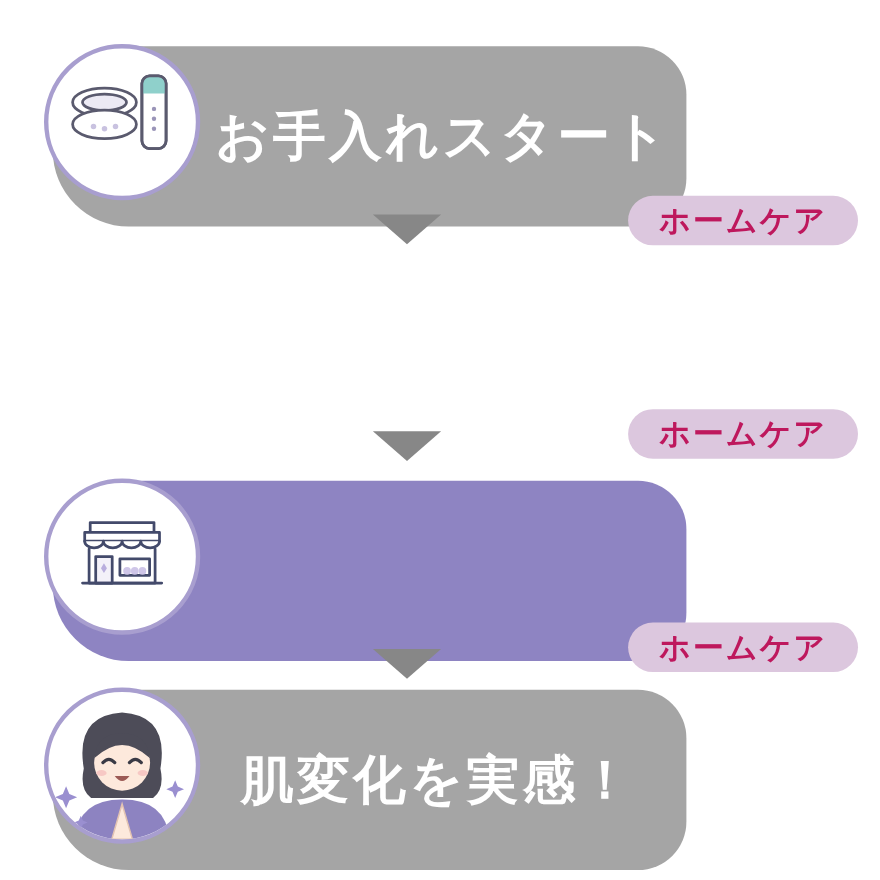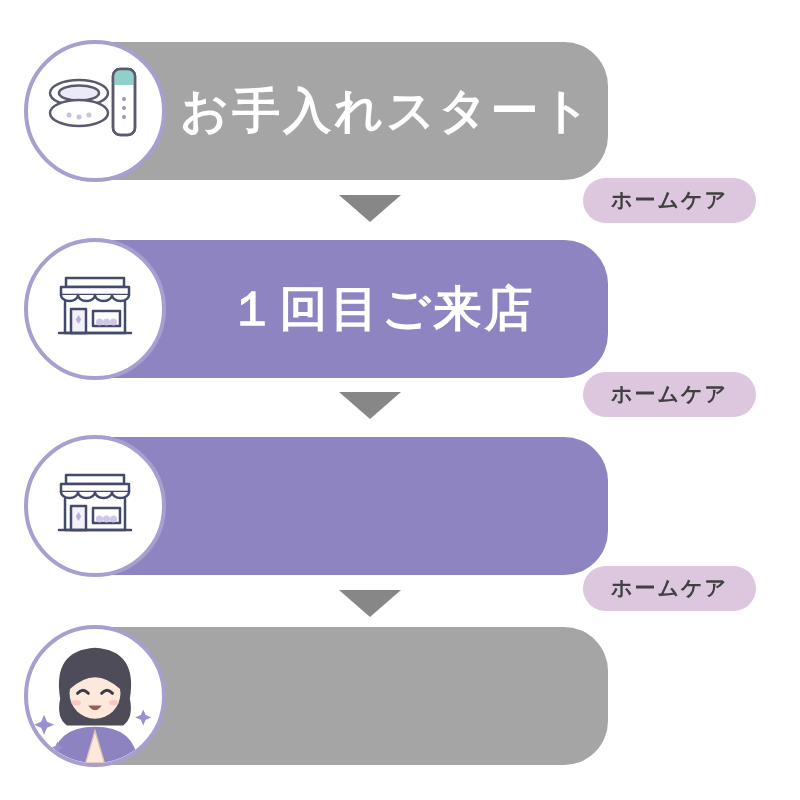--- a/index.html
+++ b/index.html
@@ -6,23 +6,23 @@
   body { font-family: "DejaVu Sans", "Liberation Sans", sans-serif; }
   .canvas {
     position: relative;
     width: 800px;
     height: 800px;
     background: #ffffff;
     overflow: hidden;
   }
   .step {
     position: absolute;
-    left: 32px;
+    left: 48px;
     width: 576px;
-    height: 138px;
+    height: 164px;
     border-radius: 69px 44px 44px 69px;
   }
   .step-gray   { background: #a5a5a5; }
   .step-purple { background: #8e84c2; }
   .step-label {
     position: absolute;
     left: 148px;
     right: 24px;
     top: 50%;
     transform: translateY(-50%);
@@ -52,29 +52,29 @@
   .arrow-down {
     position: absolute;
     width: 0;
     height: 0;
     border-left: 31px solid transparent;
     border-right: 31px solid transparent;
     border-top: 27px solid #878787;
   }
   .badge {
     position: absolute;
-    right: 44px;
+    right: 20px;
     height: 45px;
     line-height: 45px;
     padding: 0 28px;
     background: #dcc7de;
     border-radius: 23px;
-    color: #404040;
+    color: #be185d;
     font-weight: bold;
-    font-size: 21px;
+    font-size: 28px;
     letter-spacing: 2px;
     white-space: nowrap;
   }
 </style>
 </head>
 <body>
 
 <div class="canvas">
 
   <div class="step step-gray" style="top:42px;">
@@ -95,40 +95,20 @@
           <circle cx="79" cy="47" r="2" fill="#9a94b8" stroke="none"></circle>
           <circle cx="79" cy="56" r="2" fill="#9a94b8" stroke="none"></circle>
         </g>
       </svg>
     </div>
   </div>
 
   <div class="arrow-down" style="left:339px; top:195px;"></div>
   <div class="badge" style="top:178px;">ホームケア</div>
 
-  <div class="step step-purple" style="top:240px;">
-    <div class="step-label">１回目ご来店</div>
-    <div class="step-circle">
-      <svg viewBox="0 0 100 100">
-        <g stroke="#434a6b" stroke-width="2.5" fill="#ffffff" stroke-linejoin="round" stroke-linecap="round">
-          <rect x="21" y="19" width="58" height="9"></rect>
-          <rect x="16" y="28" width="68" height="8"></rect>
-          <path d="M16 36 a8.5 6 0 0 0 17 0 a8.5 6 0 0 0 17 0 a8.5 6 0 0 0 17 0 a8.5 6 0 0 0 17 0"></path>
-          <path d="M20 43 v31 h60 v-31" fill="none"></path>
-          <rect x="26" y="50" width="15" height="24" fill="#f3f1f9"></rect>
-          <path d="M33.5 56 l2.7 4.5 -2.7 4.5 -2.7 -4.5 z" fill="#b9aede" stroke="none"></path>
-          <rect x="48" y="52" width="27" height="15"></rect>
-          <circle cx="54.5" cy="63" r="3.5" fill="#cfc6e8" stroke="none"></circle>
-          <circle cx="61.5" cy="63" r="3.5" fill="#cfc6e8" stroke="none"></circle>
-          <circle cx="68.5" cy="63" r="3.5" fill="#cfc6e8" stroke="none"></circle>
-          <line x1="14" y1="74" x2="86" y2="74"></line>
-        </g>
-      </svg>
-    </div>
-  </div>
 
   <div class="arrow-down" style="left:339px; top:392px;"></div>
   <div class="badge" style="top:372px;">ホームケア</div>
 
   <div class="step step-purple" style="top:437px;">
     <div class="step-circle">
       <svg viewBox="0 0 100 100">
         <g stroke="#434a6b" stroke-width="2.5" fill="#ffffff" stroke-linejoin="round" stroke-linecap="round">
           <rect x="21" y="19" width="58" height="9"></rect>
           <rect x="16" y="28" width="68" height="8"></rect>
@@ -143,20 +123,21 @@
           <line x1="14" y1="74" x2="86" y2="74"></line>
         </g>
       </svg>
     </div>
   </div>
 
   <div class="arrow-down" style="left:339px; top:590px;"></div>
   <div class="badge" style="top:566px;">ホームケア</div>
 
   <div class="step step-gray" style="top:627px;">
+    <div class="step-label">肌変化を実感！</div>
     <div class="step-circle circle-woman">
       <svg viewBox="0 0 100 100">
         <g>
           <path d="M24 52 q-6 -36 26 -38 q32 2 26 38 q3 14 -5 20 l-42 0 q-8 -6 -5 -20 z" fill="#4d4c58"></path>
           <circle cx="50" cy="48" r="19" fill="#fde9dc"></circle>
           <path d="M31 45 q2 -17 19 -17 q17 0 19 17 q-10 -9 -19 -9 q-9 0 -19 9 z" fill="#4d4c58"></path>
           <path d="M37 48 q4 -4.5 8 0" stroke="#3a3a45" stroke-width="2.2" fill="none" stroke-linecap="round"></path>
           <path d="M55 48 q4 -4.5 8 0" stroke="#3a3a45" stroke-width="2.2" fill="none" stroke-linecap="round"></path>
           <ellipse cx="36" cy="55" rx="3.5" ry="2" fill="#f7c8c4"></ellipse>
           <ellipse cx="64" cy="55" rx="3.5" ry="2" fill="#f7c8c4"></ellipse>

